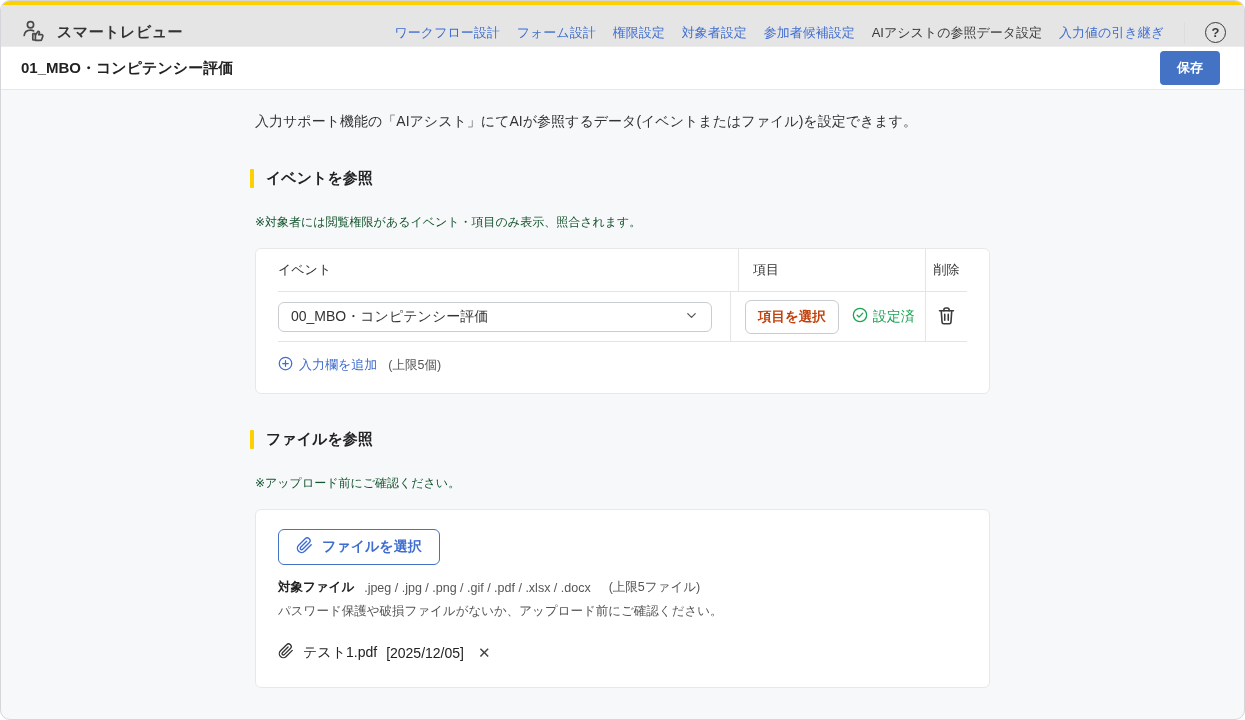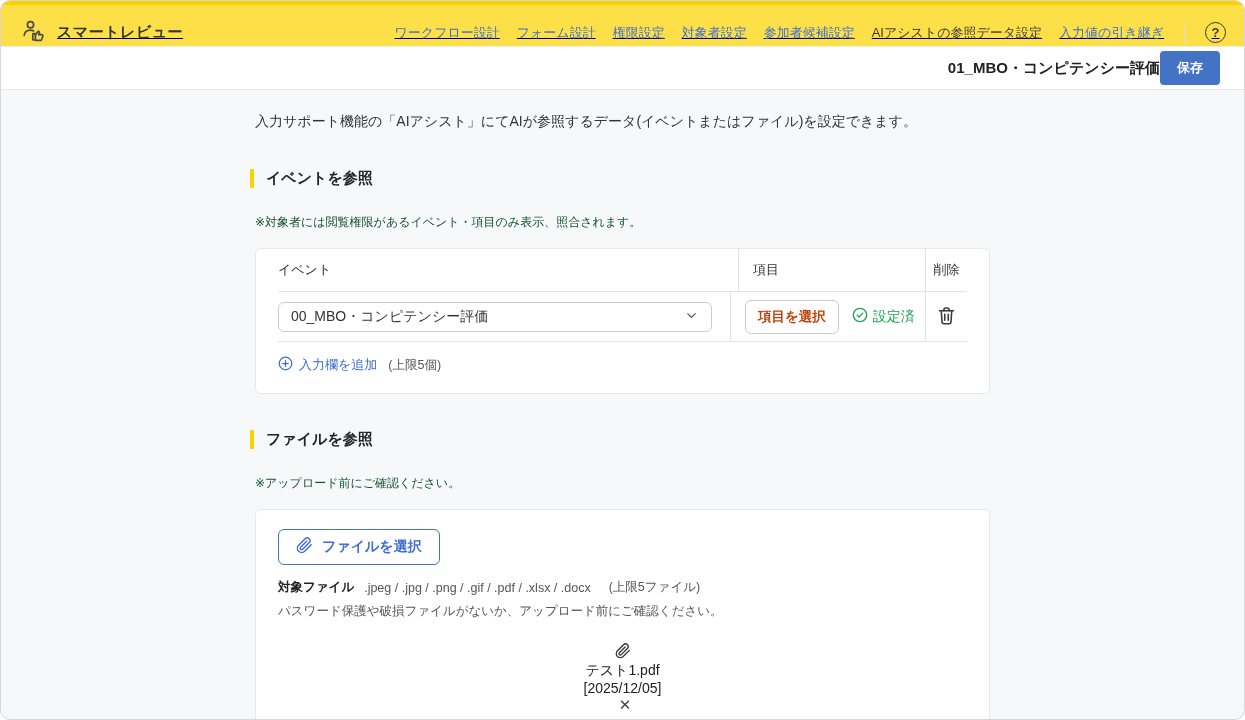--- a/index.html
+++ b/index.html
@@ -3,31 +3,31 @@
 <meta charset="utf-8">
 <style>
   * { box-sizing: border-box; margin: 0; padding: 0; }
   html,body { width:1245px; height:720px; background:#fff; font-family:"Liberation Sans","DejaVu Sans",sans-serif; }
   .frame { position:relative; width:1245px; height:720px; border:1px solid #d6d6da; border-radius:10px; overflow:hidden; background:#f7f8fa; }
 
   
   .accent-bar { height:4px; background:#fdd000; }
 
   
-  .app-header { height:42px; background:#fde047; display:flex; align-items:center; justify-content:space-between; padding:14px 18px 0 20px; border-bottom:1px solid #ececec;text-decoration:underline; }
+  .app-header { height:42px; background:#e5e5e5; display:flex; align-items:center; justify-content:space-between; padding:14px 18px 0 20px; border-bottom:1px solid #ececec; }
   .brand { display:flex; align-items:center; gap:10px; }
   .brand-title { font-size:15px; font-weight:bold; color:#333; letter-spacing:.5px; }
   .top-nav { display:flex; align-items:center; gap:17px; }
   .nav-link { font-size:13px; color:#3f6dd1; text-decoration:none; cursor:pointer; white-space:nowrap; }
   .nav-link.active { color:#3a3a3a; cursor:default; }
   .nav-divider { width:1px; height:22px; background:#ddd; margin:0 3px; }
   .help-btn { width:21px; height:21px; border:1.6px solid #3a3a3a; border-radius:50%; display:flex; align-items:center; justify-content:center; font-size:13px; font-weight:bold; color:#3a3a3a; cursor:pointer; }
 
   
-  .title-bar { height:43px; background:#fff; display:flex; align-items:center; justify-content:flex-end; padding:0 24px 0 20px; border-bottom:1px solid #e8e8e8; }
+  .title-bar { height:43px; background:#fff; display:flex; align-items:center; justify-content:space-between; padding:0 24px 0 20px; border-bottom:1px solid #e8e8e8; }
   .page-title { font-size:15px; font-weight:bold; color:#222; }
   .save-btn { background:#4472c5; color:#fff; border:none; border-radius:4px; font-size:13px; font-weight:bold; padding:8px 17px; cursor:pointer; font-family:inherit; }
 
   
   .content { height:630px; overflow:auto; }
   .container { width:735px; margin:0 auto; padding-top:19px; }
   .intro { font-size:14px; color:#333; line-height:1.72; }
 
   .section-heading { display:flex; align-items:flex-start; gap:12px; margin:36px 0 0 -5px; }
   .section-bar { width:4px; height:19px; background:#fdd000; border-radius:1px; }
@@ -53,21 +53,21 @@
   .add-link { display:flex; align-items:center; gap:6px; color:#3f6dd1; font-size:13px; text-decoration:none; cursor:pointer; }
   .limit-text { font-size:12.5px; color:#555; }
 
   
   .file-card { padding:19px 22px 25px; }
   .file-select-btn { display:inline-flex; align-items:center; gap:9px; border:1px solid #4472c5; color:#3f6dd1; background:#fff; border-radius:6px; padding:7px 17px; font-size:14px; font-weight:bold; cursor:pointer; font-family:inherit; }
   .file-types { margin-top:14px; font-size:12.5px; color:#555; display:flex; align-items:center; }
   .file-types b { color:#222; font-size:12.5px; margin-right:10px; }
   .file-types .limit-text { margin-left:18px; }
   .file-warning { margin-top:7px; font-size:12.5px; color:#555; }
-  .file-item { margin-top:23px; display:flex; align-items:center; font-size:14px; color:#222;flex-direction:column; }
+  .file-item { margin-top:23px; display:flex; align-items:center; gap:9px; font-size:14px; color:#222; }
   .remove-file { background:none; border:none; font-size:15px; color:#444; cursor:pointer; margin-left:5px; font-family:inherit; }
 
   svg { flex-shrink:0; }
 </style>
 </head>
 <body>
 
 <div class="frame">
   <div class="accent-bar"></div>
 

